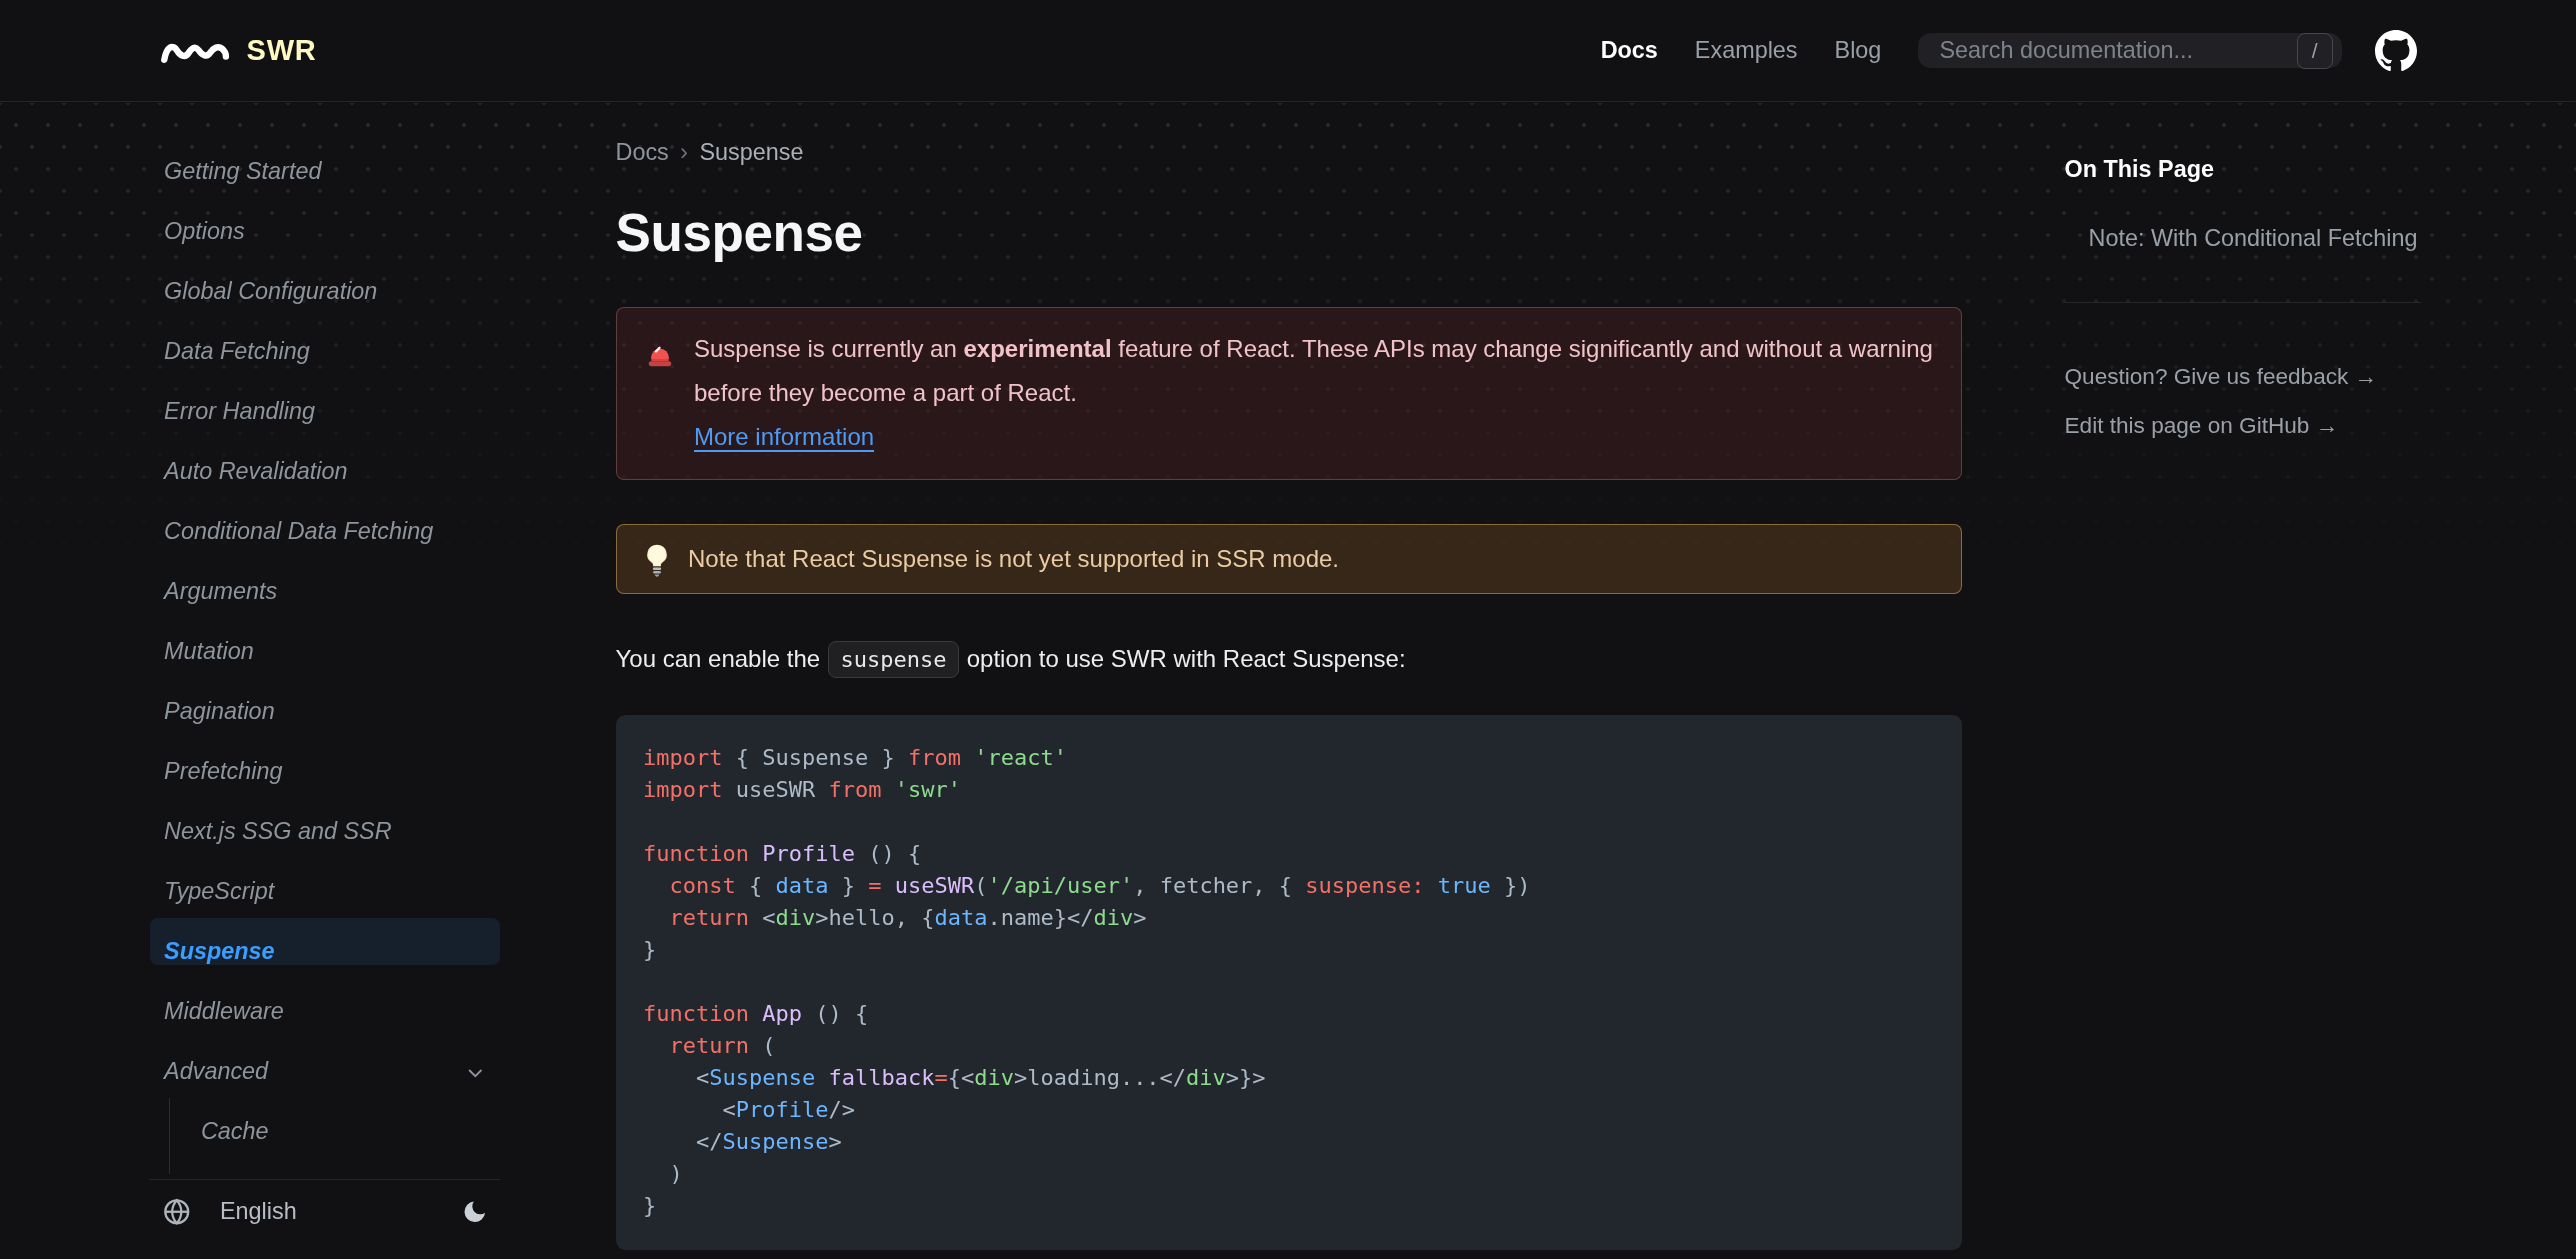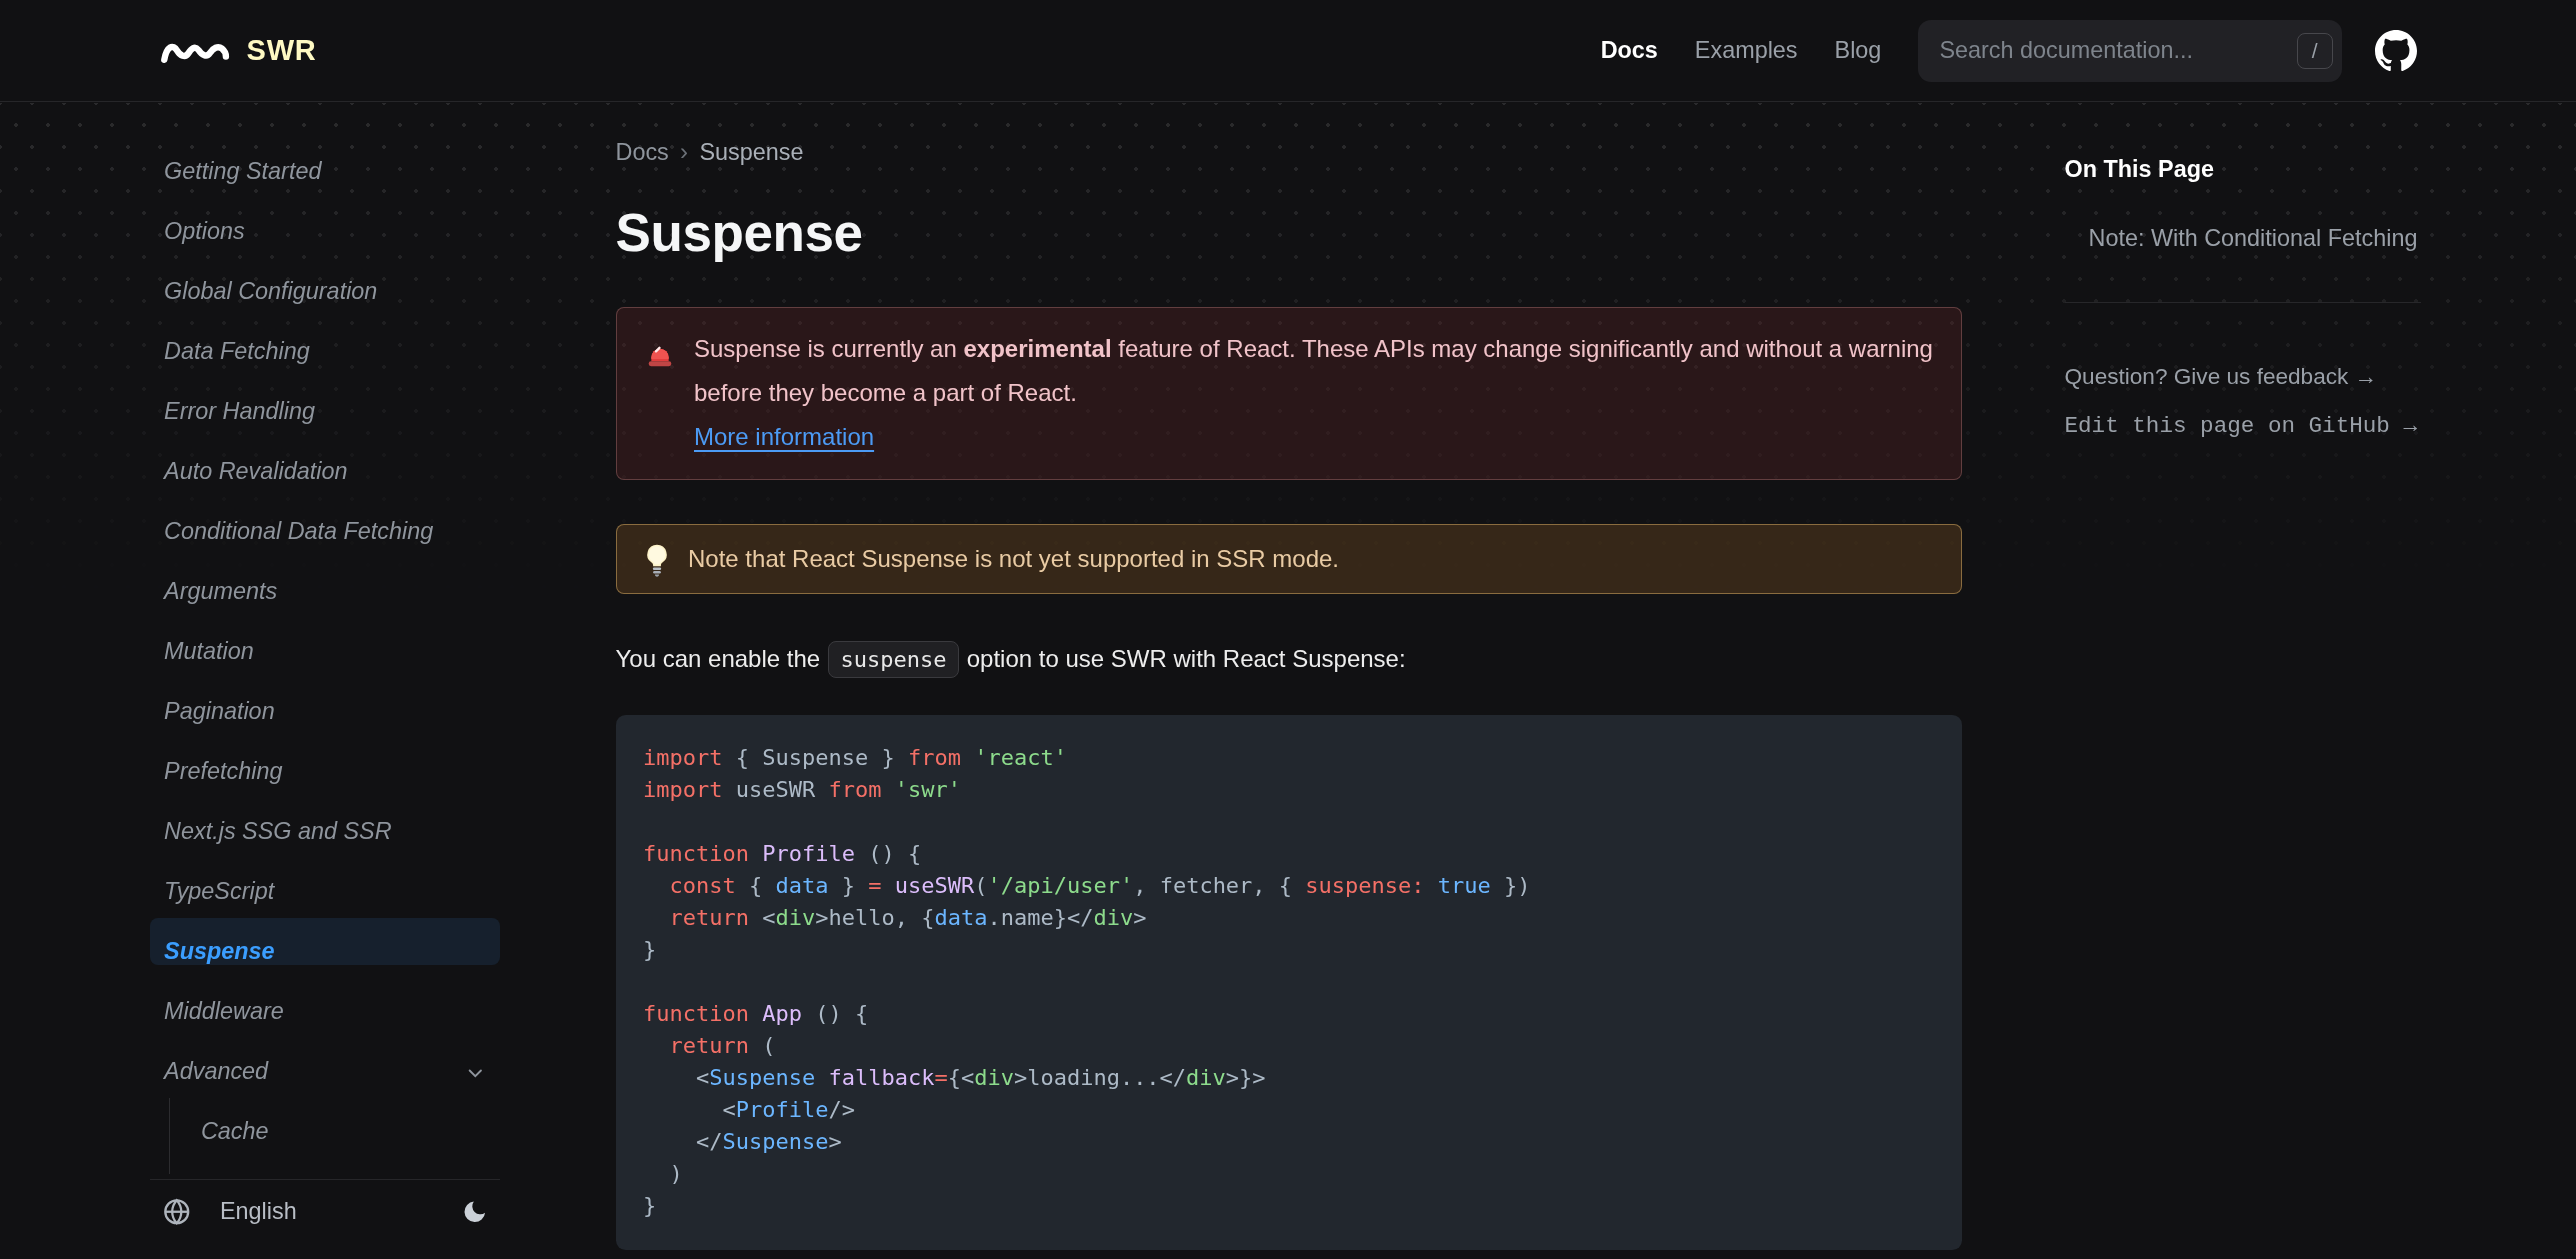--- a/index.html
+++ b/index.html
@@ -30,21 +30,21 @@
   .nav-inner {
     max-width:2329px; margin:0 auto; height:100%;
     display:flex; align-items:center; padding:0 36px;
   }
   .logo { display:flex; align-items:center; gap:16px; cursor:pointer; }
   .logo-text { font-size:29px; font-weight:700; letter-spacing:0.8px; color:#fef9c3; }
   .nav-right { margin-left:auto; display:flex; align-items:center; gap:37px; }
   .nav-link { font-size:23.4px; color:#9aa0a8; text-decoration:none; }
   .nav-link.active { color:#ffffff; font-weight:600; }
   .searchbox {
-    width:424px; height:62px; background:#212125; border-radius:13px;
+    width:424px; height:35px; background:#212125; border-radius:13px;
     display:flex; align-items:center; padding:0 9.7px 0 21px; gap:9.7px;
   }
   .searchbox input {
     flex:1; background:transparent; border:none; outline:none;
     font-size:23.4px; color:#d6d6d6; font-family:"Liberation Sans", sans-serif;
   }
   .searchbox input::placeholder { color:#7e848c; }
   .search-kbd {
     width:36px; height:36px; border:1.6px solid #47474c; border-radius:8px;
     color:#9aa0a8; font-size:21px; display:flex; align-items:center; justify-content:center;
@@ -116,21 +116,21 @@
   .tk-f { color:#dcbdfb; }
   .tk-v { color:#6cb6ff; }
   .tk-d { color:#adbac7; }
   
   aside.toc { width:388px; flex-shrink:0; padding:36px 32px 0 0; }
   .toc-heading { margin-top:18px; font-size:23.4px; font-weight:600; color:#ffffff; }
   .toc-item { display:block; margin-top:42px; padding-left:24px; font-size:23.4px; color:#9aa0a8; text-decoration:none; }
   .toc-divider { border:none; border-top:1.6px solid #27272a; margin-top:50px; width:356px; }
   .toc-meta { display:block; font-size:22.6px; color:#9aa0a8; text-decoration:none; }
   .toc-meta.first { margin-top:61px; }
-  .toc-meta + .toc-meta { margin-top:22.6px;font-family:Liberation Mono, monospace; }
+  .toc-meta + .toc-meta { margin-top:22.6px; }
   svg { display:block; }
 </style>
 </head>
 <body>
 
 <div class="dots"></div>
 
 <header class="navbar">
   <div class="nav-inner">
     <div class="logo">

